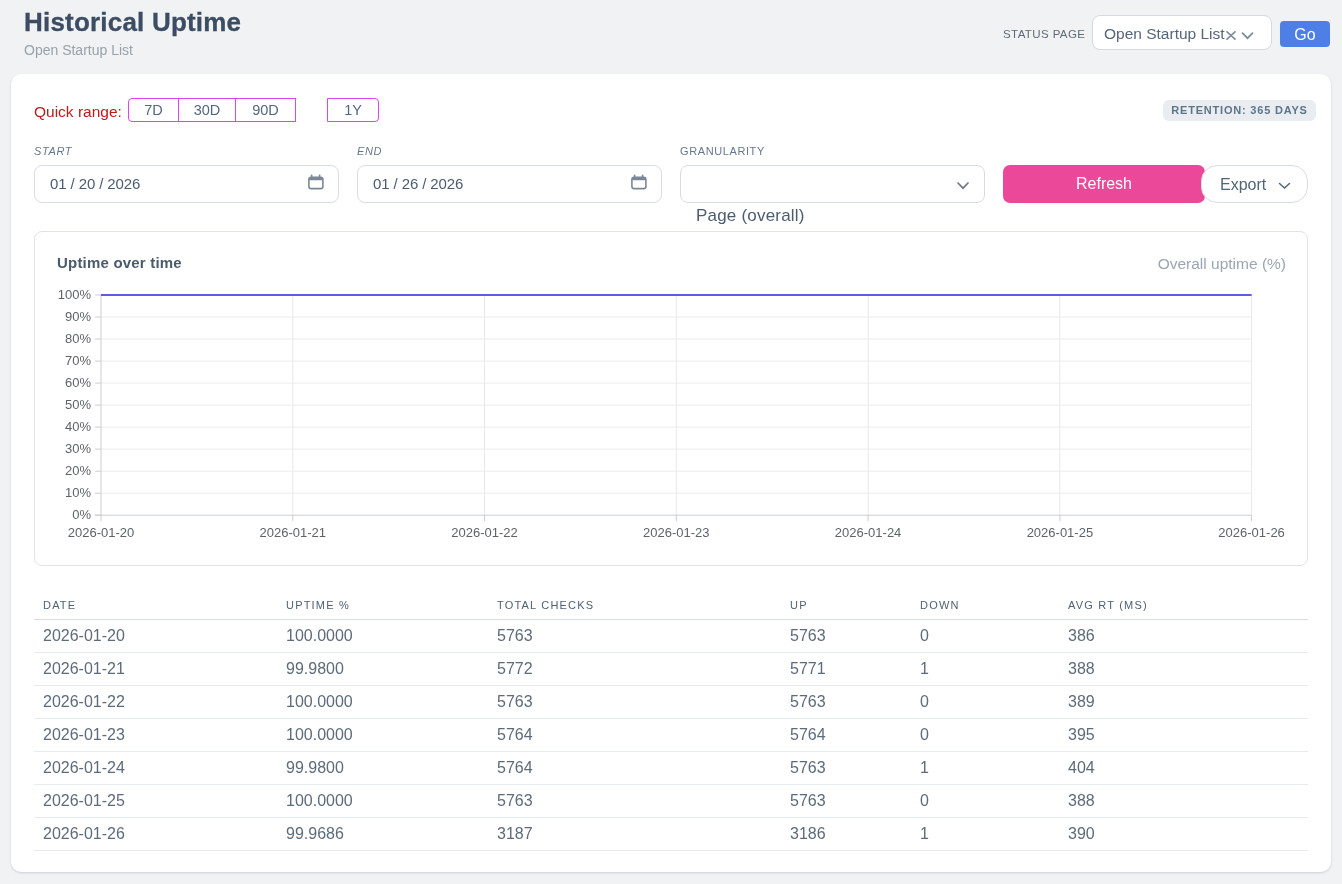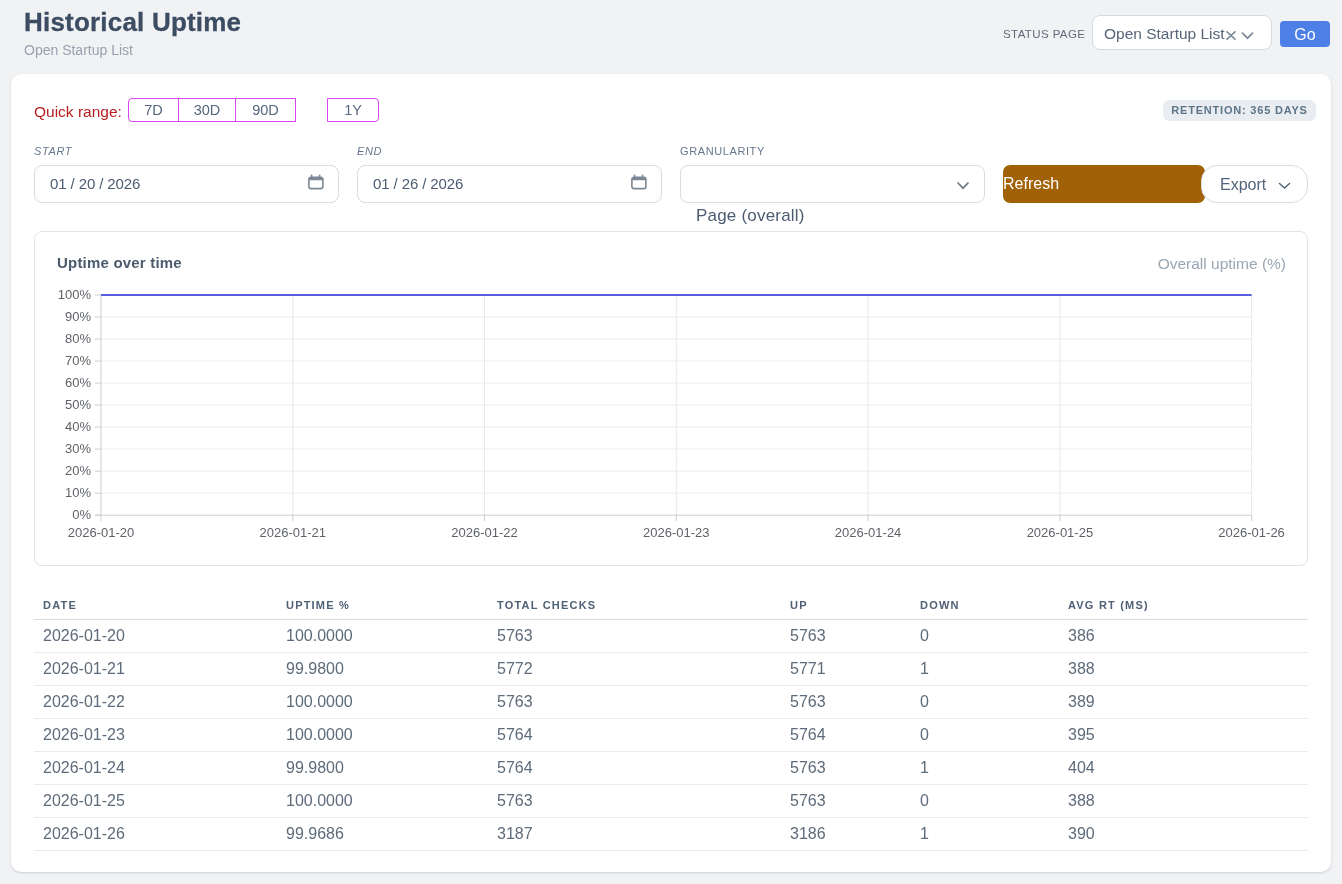--- a/index.html
+++ b/index.html
@@ -13,27 +13,27 @@
   .sel { border:1px solid #d5dae0; border-radius:7px; background:#fff; }
   .hsel { left:1092px; top:15px; width:180px; height:35px; border-radius:8px; }
   .hsel-text { left:1104px; top:24.5px; font-size:15.5px; color:#55657a; }
   .go { left:1280px; top:21px; width:50px; height:26px; background:#4d7fe6; border-radius:4px; color:#fff; font-size:16px; text-align:center; line-height:27.5px; }
   .qlabel { left:34px; top:103px; font-size:15.5px; color:#b91c1c; }
   .seg { position:absolute; top:98px; height:24px; border:1px solid #d946ef; background:#fff; font-size:14.5px; color:#54677e; text-align:center; line-height:22px; }
   .badge { left:1147px; top:100px; width:153px; height:21px; background:#e9edf2; border-radius:6px; font-size:11px; font-weight:bold; letter-spacing:0.8px; color:#5d7589; text-align:center; line-height:21px;margin-left:16px; }
   .flabel { top:145px; font-size:11px; color:#66788c; letter-spacing:0.6px; }
   .input { top:165px; height:38px; border:1px solid #d8dde3; border-radius:8px; background:#fff; }
   .itext { top:175px; font-size:15px; color:#4b5c71; letter-spacing:-0.1px; }
-  .btn-refresh { left:1003px; top:165px; width:202px; height:38px; background:#a16207; border-radius:7px; color:#fff; font-size:16px; text-align:left; line-height:38px; }
+  .btn-refresh { left:1003px; top:165px; width:202px; height:38px; background:#ec4899; border-radius:7px; color:#fff; font-size:16px; text-align:center; line-height:38px; }
   .btn-export { left:1201px; top:165px; width:107px; height:38px; background:#fff; border:1px solid #d8dde3; border-radius:16px; color:#51657a; font-size:16px; }
   .chartcard { left:34px; top:231px; width:1274px; height:335px; background:#fff; border:1px solid #e0e4e8; border-radius:8px; }
   .ctitle { left:57px; top:254px; font-size:15px; font-weight:bold; color:#4a5b6e; letter-spacing:0.2px; }
   .clegend { top:255px; right:56px; font-size:15.5px; color:#9aa6b4; }
   table.data { position:absolute; left:34px; top:592px; width:1274px; border-collapse:collapse; table-layout:fixed; }
-  table.data th { height:27px; text-align:left; vertical-align:middle; font-size:11px; letter-spacing:1.2px; color:#4f6175; border-bottom:1px solid #d9dde2; font-weight:bold; }
+  table.data th { height:27px; text-align:left; vertical-align:middle; font-size:11px; letter-spacing:1.2px; color:#4f6175; border-bottom:1px solid #d9dde2; font-weight:normal; }
   table.data td { height:33px; vertical-align:middle; font-size:16px; color:#5d6b7a; border-bottom:1px solid #e8ebee; }
   table.data th:first-child, table.data td:first-child { padding-left:9px; }
 </style>
 </head>
 <body>
   <div class="abs h1">Historical Uptime</div>
   <div class="abs sub">Open Startup List</div>
   <div class="abs sp-label" style="left:1003px;">STATUS PAGE</div>
   <div class="abs sel hsel"></div>
   <div class="abs hsel-text">Open Startup List</div>

